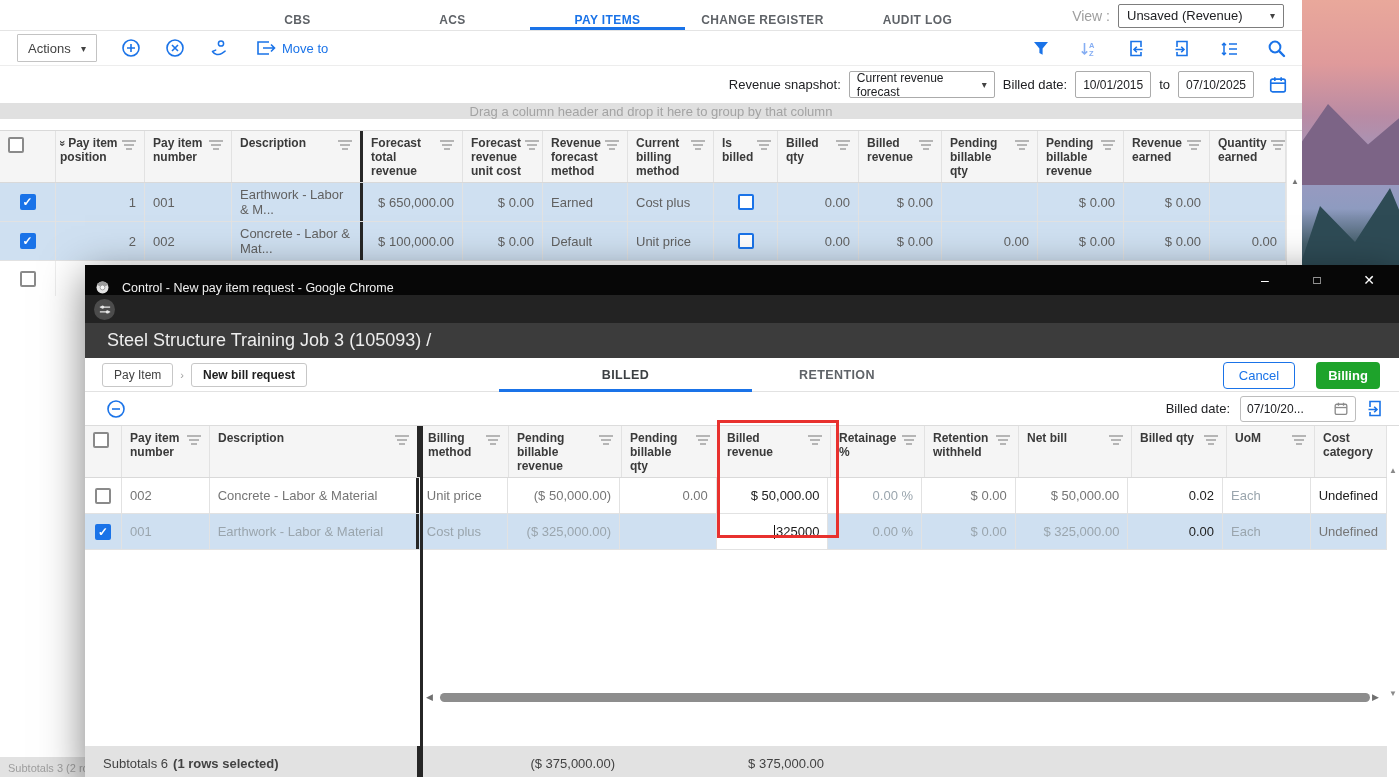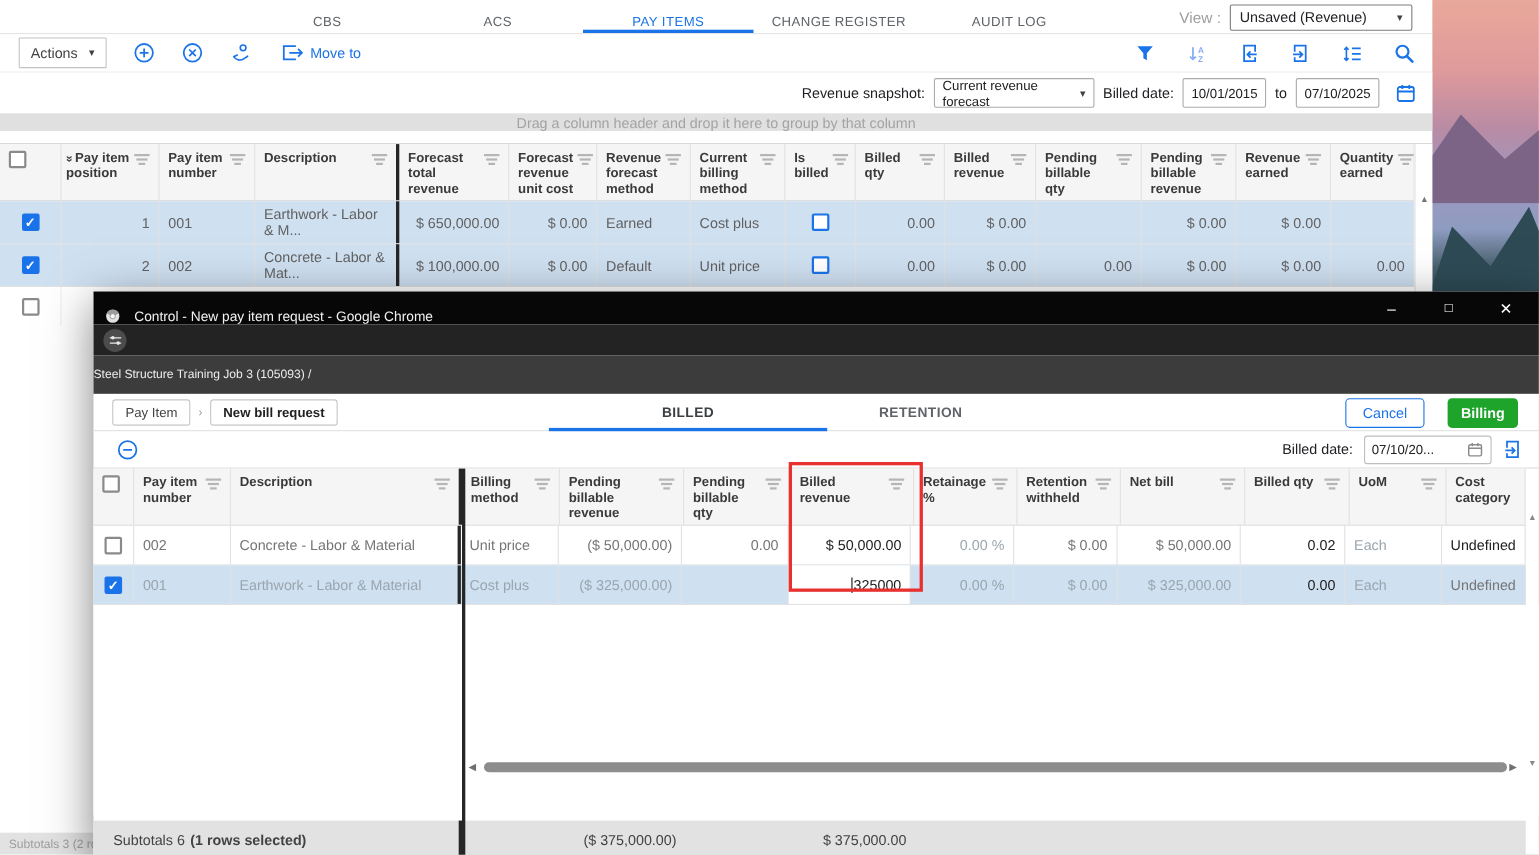--- a/index.html
+++ b/index.html
@@ -11,21 +11,21 @@
     background:linear-gradient(180deg,#e9a89b 0%,#df9a9b 22%,#b98ba4 40%,#9d99c0 58%,#8e9bc0 72%,#47606c 84%,#24424d 100%);overflow:hidden}
   .wallpaper .mtn1{position:absolute;left:-30px;top:95px;width:160px;height:90px;background:#7c6486;clip-path:polygon(0 100%,35% 10%,60% 55%,80% 25%,100% 100%)}
   .wallpaper .mtn2{position:absolute;left:-10px;top:170px;width:140px;height:120px;background:#2e4b55;clip-path:polygon(0 100%,20% 30%,45% 60%,70% 15%,100% 100%)}
 
   
   .main{position:absolute;left:0;top:0;width:1302px;height:777px;background:#fff;z-index:2}
 
   
   .navbar{height:31px;border-bottom:1px solid #e4e4e4;display:flex;align-items:stretch;position:relative}
   .nav-tabs{display:flex;margin-left:220px}
-  .nav-tab{width:155px;display:flex;align-items:center;justify-content:center;font-size:12px;font-weight:normal;color:#5f6368;letter-spacing:.4px;cursor:pointer;border-bottom:3px solid transparent;padding-top:12px}
+  .nav-tab{width:155px;display:flex;align-items:center;justify-content:center;font-size:12px;font-weight:bold;color:#5f6368;letter-spacing:.4px;cursor:pointer;border-bottom:3px solid transparent;padding-top:12px}
   .nav-tab.active{color:#1a73e8;border-bottom-color:#1a73e8}
   .view-wrap{position:absolute;right:18px;top:0;height:31px;display:flex;align-items:center;gap:8px}
   .view-label{color:#9e9e9e;font-size:14px}
   .view-select{width:166px;height:24px;border:1px solid #7d7d7d;border-radius:2px;display:flex;align-items:center;justify-content:space-between;padding:0 8px;font-size:13px;color:#202124;background:#fff;cursor:pointer}
   .caret{font-size:10px;color:#424242}
 
   
   .toolbar{height:35px;border-bottom:1px solid #ededed;display:flex;align-items:center;position:relative}
   .actions-btn{margin-left:17px;width:80px;height:28px;border:1px solid #c3c3c3;border-radius:1px;background:#fff;display:flex;align-items:center;justify-content:space-between;padding:0 10px;font-size:13px;color:#424242;cursor:pointer}
   .tool-ico{width:20px;height:20px;margin-left:24px;cursor:pointer;display:inline-flex;align-items:center;justify-content:center}
@@ -78,21 +78,21 @@
   .partial-subtotal{position:absolute;left:0;top:757px;width:85px;height:20px;background:#e2e2e2;overflow:hidden;color:#9e9e9e;font-size:11px;padding:5px 0 0 8px;white-space:nowrap}
 
   
   .modal{position:absolute;left:85px;top:265px;width:1314px;height:512px;background:#fff;z-index:10;box-shadow:0 10px 40px rgba(0,0,0,.5)}
   .m-title{height:30px;background:#070707;color:#f1f1f1;display:flex;align-items:flex-end;padding:0 10px;font-size:12.5px;gap:12px}
   .m-title .spacer{flex:1}
   .winbtn{width:40px;text-align:center;font-size:14px;color:#fff;cursor:pointer;line-height:30px}
   .winbtn.max{font-size:12px}
   .m-bar2{height:28px;background:#232323;display:flex;align-items:center;padding-left:9px}
   .tune-badge{width:21px;height:21px;border-radius:50%;background:#4c4c4c;display:flex;align-items:center;justify-content:center;cursor:pointer}
-  .m-crumb{height:35px;background:#3c3c3c;color:#ededed;font-size:11px;display:flex;align-items:center;}
+  .m-crumb{height:35px;background:#3c3c3c;color:#ededed;font-size:18px;display:flex;align-items:center;padding-left:22px}
   .m-tabrow{height:34px;border-bottom:1px solid #e2e2e2;position:relative;display:flex;align-items:center}
   .chip{border:1px solid #c7c7c7;border-radius:3px;padding:4px 11px;font-size:12px;color:#424242;cursor:pointer;background:#fff}
   .chip.first{margin-left:17px}
   .chip.bold{font-weight:bold;color:#212121}
   .chip-sep{margin:0 7px;color:#9e9e9e;font-size:11px}
   .m-tab{position:absolute;top:0;height:34px;display:flex;align-items:center;justify-content:center;font-size:12.5px;font-weight:bold;letter-spacing:.4px;color:#5f6368;cursor:pointer}
   .m-tab.billed{left:414px;width:253px;color:#3c4043;border-bottom:3px solid #1a73e8;padding-top:3px}
   .m-tab.retention{left:667px;width:170px}
   .m-cancel{position:absolute;right:104px;top:4px;width:72px;height:27px;border:1px solid #1a73e8;border-radius:4px;background:#fff;color:#1a73e8;font-size:13px;cursor:pointer}
   .m-submit{position:absolute;right:19px;top:4px;width:64px;height:27px;border:none;border-radius:4px;background:#1ea32b;color:#fff;font-size:13px;font-weight:bold;cursor:pointer}

